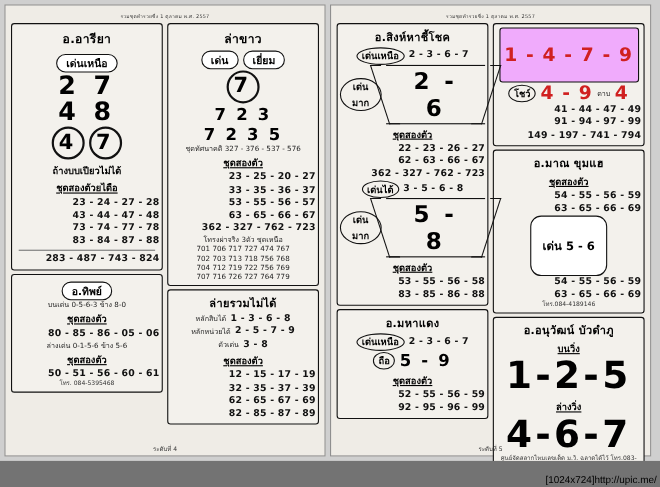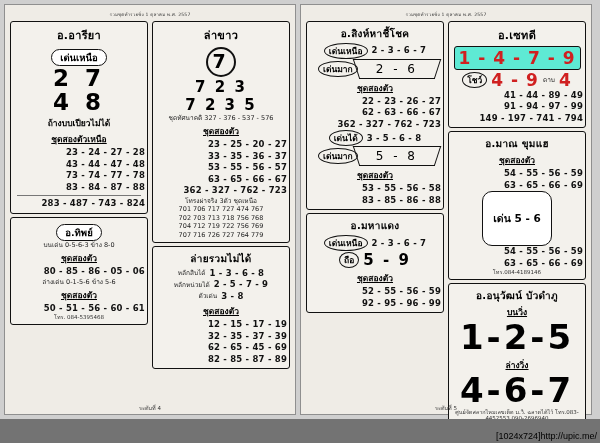--- a/index.html
+++ b/index.html
@@ -100,22 +100,22 @@
   .midnum{
     font-size:15px;font-weight:bold;letter-spacing:2px;
   }
   .hugenum{
     font-size:34px;font-weight:bold;letter-spacing:3px;line-height:1.05;
   }
   .hex{
     display:inline-block;
     position:relative;
     padding:2px 14px;
-    font-size:12px;
-    font-weight:normal;
+    font-size:21px;
+    font-weight:bold;
     letter-spacing:3px;
     border-top:1.6px solid #111;
     border-bottom:1.6px solid #111;
   }
   .hex:before,.hex:after{
     content:"";position:absolute;top:-1px;bottom:-1px;width:9px;
     border:1.6px solid #111;
   }
   .hex:before{left:-6px;border-right:none;transform:skewX(18deg);}
   .hex:after{right:-6px;border-left:none;transform:skewX(-18deg);}
@@ -124,22 +124,22 @@
     padding:0 4px;font-size:8.5px;font-weight:bold;
   }
   .inline-row{display:flex;align-items:center;justify-content:center;gap:4px;}
   .tiny{font-size:6.5px;color:#222;line-height:1.3;}
   .tiny2{font-size:5.5px;color:#333;line-height:1.25;}
   .footer-no{
     position:absolute;bottom:2px;left:0;right:0;text-align:center;
     font-size:5.5px;color:#333;
   }
   .redbox{
-    border:1.6px solid #111;border-radius:3px;background:#5eead4;
-    padding:1px 4px;display:inline-block;
+    border:1.6px solid #111;border-radius:3px;background:#f0abfc;
+    padding:14px 4px;display:inline-block;
   }
   .redline{
     font-size:17px;font-weight:bold;letter-spacing:1px;color:#d02020;
   }
   .credit{
     position:absolute;right:3px;bottom:2px;
     font-size:9px;color:#000;
     font-family:"Liberation Sans", sans-serif;
   }
   .ribbon{
@@ -159,22 +159,25 @@
     <div class="sheet left">
       <div class="sheet-head">รวมชุดทำรวยซิ่ง 1 ตุลาคม พ.ศ. 2557</div>
       <div class="cols">
 
         <div class="col">
           <div class="box">
             <div class="title">อ.อารียา</div>
             <div><span class="pill">เด่นเหนือ</span></div>
             <div class="bignum">2 7</div>
             <div class="bignum">4 8</div>
+            <div class="bignum circled">
+              <span>4</span><span>7</span>
+            </div>
             <div class="label">ถ้างบบเปียวไม่ได้</div>
-            <div class="label u">ชุดสองตัวเหนือ</div>
+            <div class="label u">ชุดสองตัวยไดือ</div>
             <div class="rowline b">23 - 24 - 27 - 28</div>
             <div class="rowline b">43 - 44 - 47 - 48</div>
             <div class="rowline b">73 - 74 - 77 - 78</div>
             <div class="rowline b">83 - 84 - 87 - 88</div>
             <hr class="hr">
             <div class="rowline b">283 - 487 - 743 - 824</div>
           </div>
 
           <div class="box">
             <div><span class="pill">อ.ทิพย์</span></div>
@@ -185,20 +188,24 @@
             <div class="label u">ชุดสองตัว</div>
             <div class="rowline b">50 - 51 - 56 - 60 - 61</div>
             <div class="tiny2">โทร. 084-5395468</div>
           </div>
           <div class="spacer"></div>
         </div>
 
         <div class="col">
           <div class="box">
             <div class="title">ล่าขาว</div>
+            <div class="inline-row">
+              <span class="pill">เด่น</span>
+              <span class="pill">เยี่ยม</span>
+            </div>
             <div class="bignum circled"><span>7</span></div>
             <div class="midnum">7 2 3</div>
             <div class="midnum">7 2 3 5</div>
             <div class="tiny">ชุดทัศนาคติ 327 - 376 - 537 - 576</div>
             <div class="label u">ชุดสองตัว</div>
             <div class="rowline b">23 - 25 - 20 - 27</div>
             <div class="rowline b">33 - 35 - 36 - 37</div>
             <div class="rowline b">53 - 55 - 56 - 57</div>
             <div class="rowline b">63 - 65 - 66 - 67</div>
             <div class="rowline b">362 - 327 - 762 - 723</div>
@@ -219,21 +226,21 @@
               <span class="tiny">หลักหน่วยได้</span>
               <span class="rowline b">2 - 5 - 7 - 9</span>
             </div>
             <div class="inline-row">
               <span class="tiny">ตัวเด่น</span>
               <span class="rowline b">3 - 8</span>
             </div>
             <div class="label u">ชุดสองตัว</div>
             <div class="rowline b">12 - 15 - 17 - 19</div>
             <div class="rowline b">32 - 35 - 37 - 39</div>
-            <div class="rowline b">62 - 65 - 45 - 69</div>
+            <div class="rowline b">62 - 65 - 67 - 69</div>
             <div class="rowline b">82 - 85 - 87 - 89</div>
           </div>
           <div class="spacer"></div>
         </div>
       </div>
       <div class="footer-no">ระดับที่ 4</div>
     </div>
 
     <div class="sheet right">
       <div class="sheet-head">รวมชุดทำรวยซิ่ง 1 ตุลาคม พ.ศ. 2557</div>
@@ -279,33 +286,32 @@
             </div>
             <div class="label u">ชุดสองตัว</div>
             <div class="rowline b">52 - 55 - 56 - 59</div>
             <div class="rowline b">92 - 95 - 96 - 99</div>
           </div>
           <div class="spacer"></div>
         </div>
 
         <div class="col">
           <div class="box">
-            <div class="title">อ.เซทดี</div>
             <div class="inline-row">
               <span class="redbox">
                 <span class="redline">1 - 4 - 7 - 9</span>
               </span>
             </div>
             <div class="inline-row">
               <span class="leftcirc">โชว์</span>
               <span class="redline">4 - 9</span>
               <span class="tiny">ดาบ</span>
               <span class="redline">4</span>
             </div>
-            <div class="rowline b">41 - 44 - 89 - 49</div>
+            <div class="rowline b">41 - 44 - 47 - 49</div>
             <div class="rowline b">91 - 94 - 97 - 99</div>
             <div class="rowline b">149 - 197 - 741 - 794</div>
           </div>
 
           <div class="box">
             <div class="title small">อ.มาณ ขุมแฮ</div>
             <div class="label u">ชุดสองตัว</div>
             <div class="rowline b">54 - 55 - 56 - 59</div>
             <div class="rowline b">63 - 65 - 66 - 69</div>
             <div><span class="pill lg">เด่น 5 - 6</span></div>

